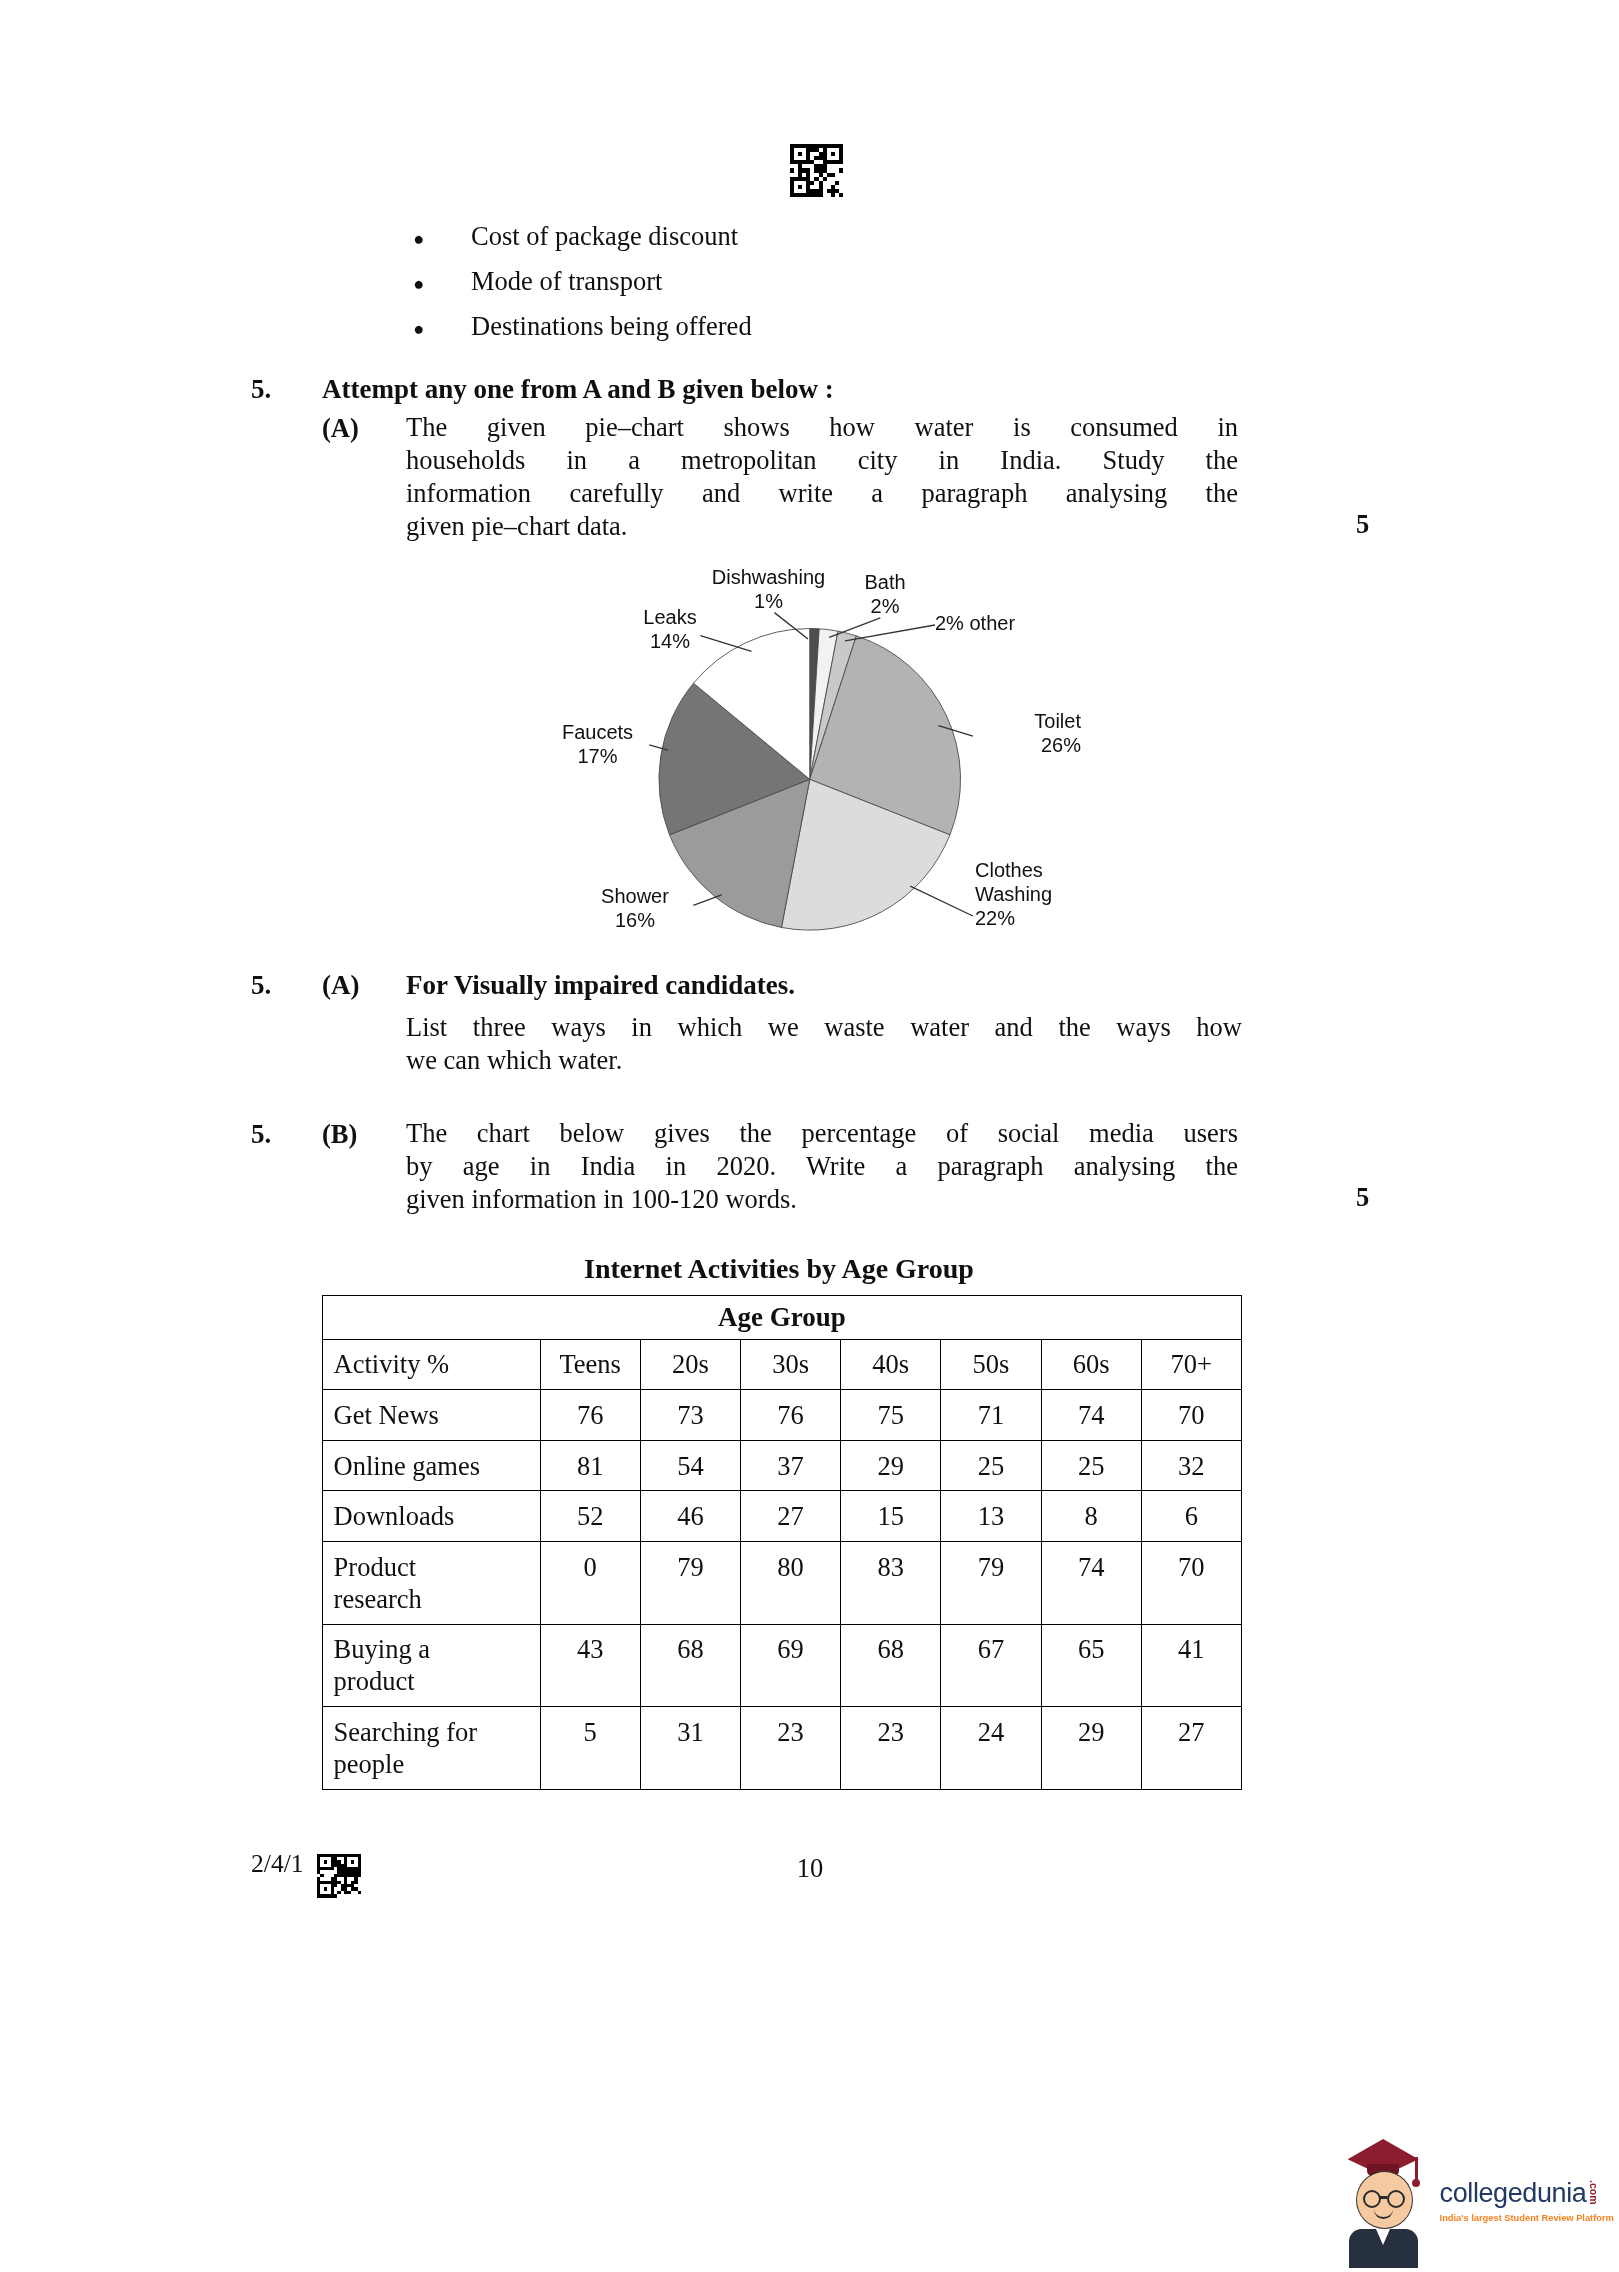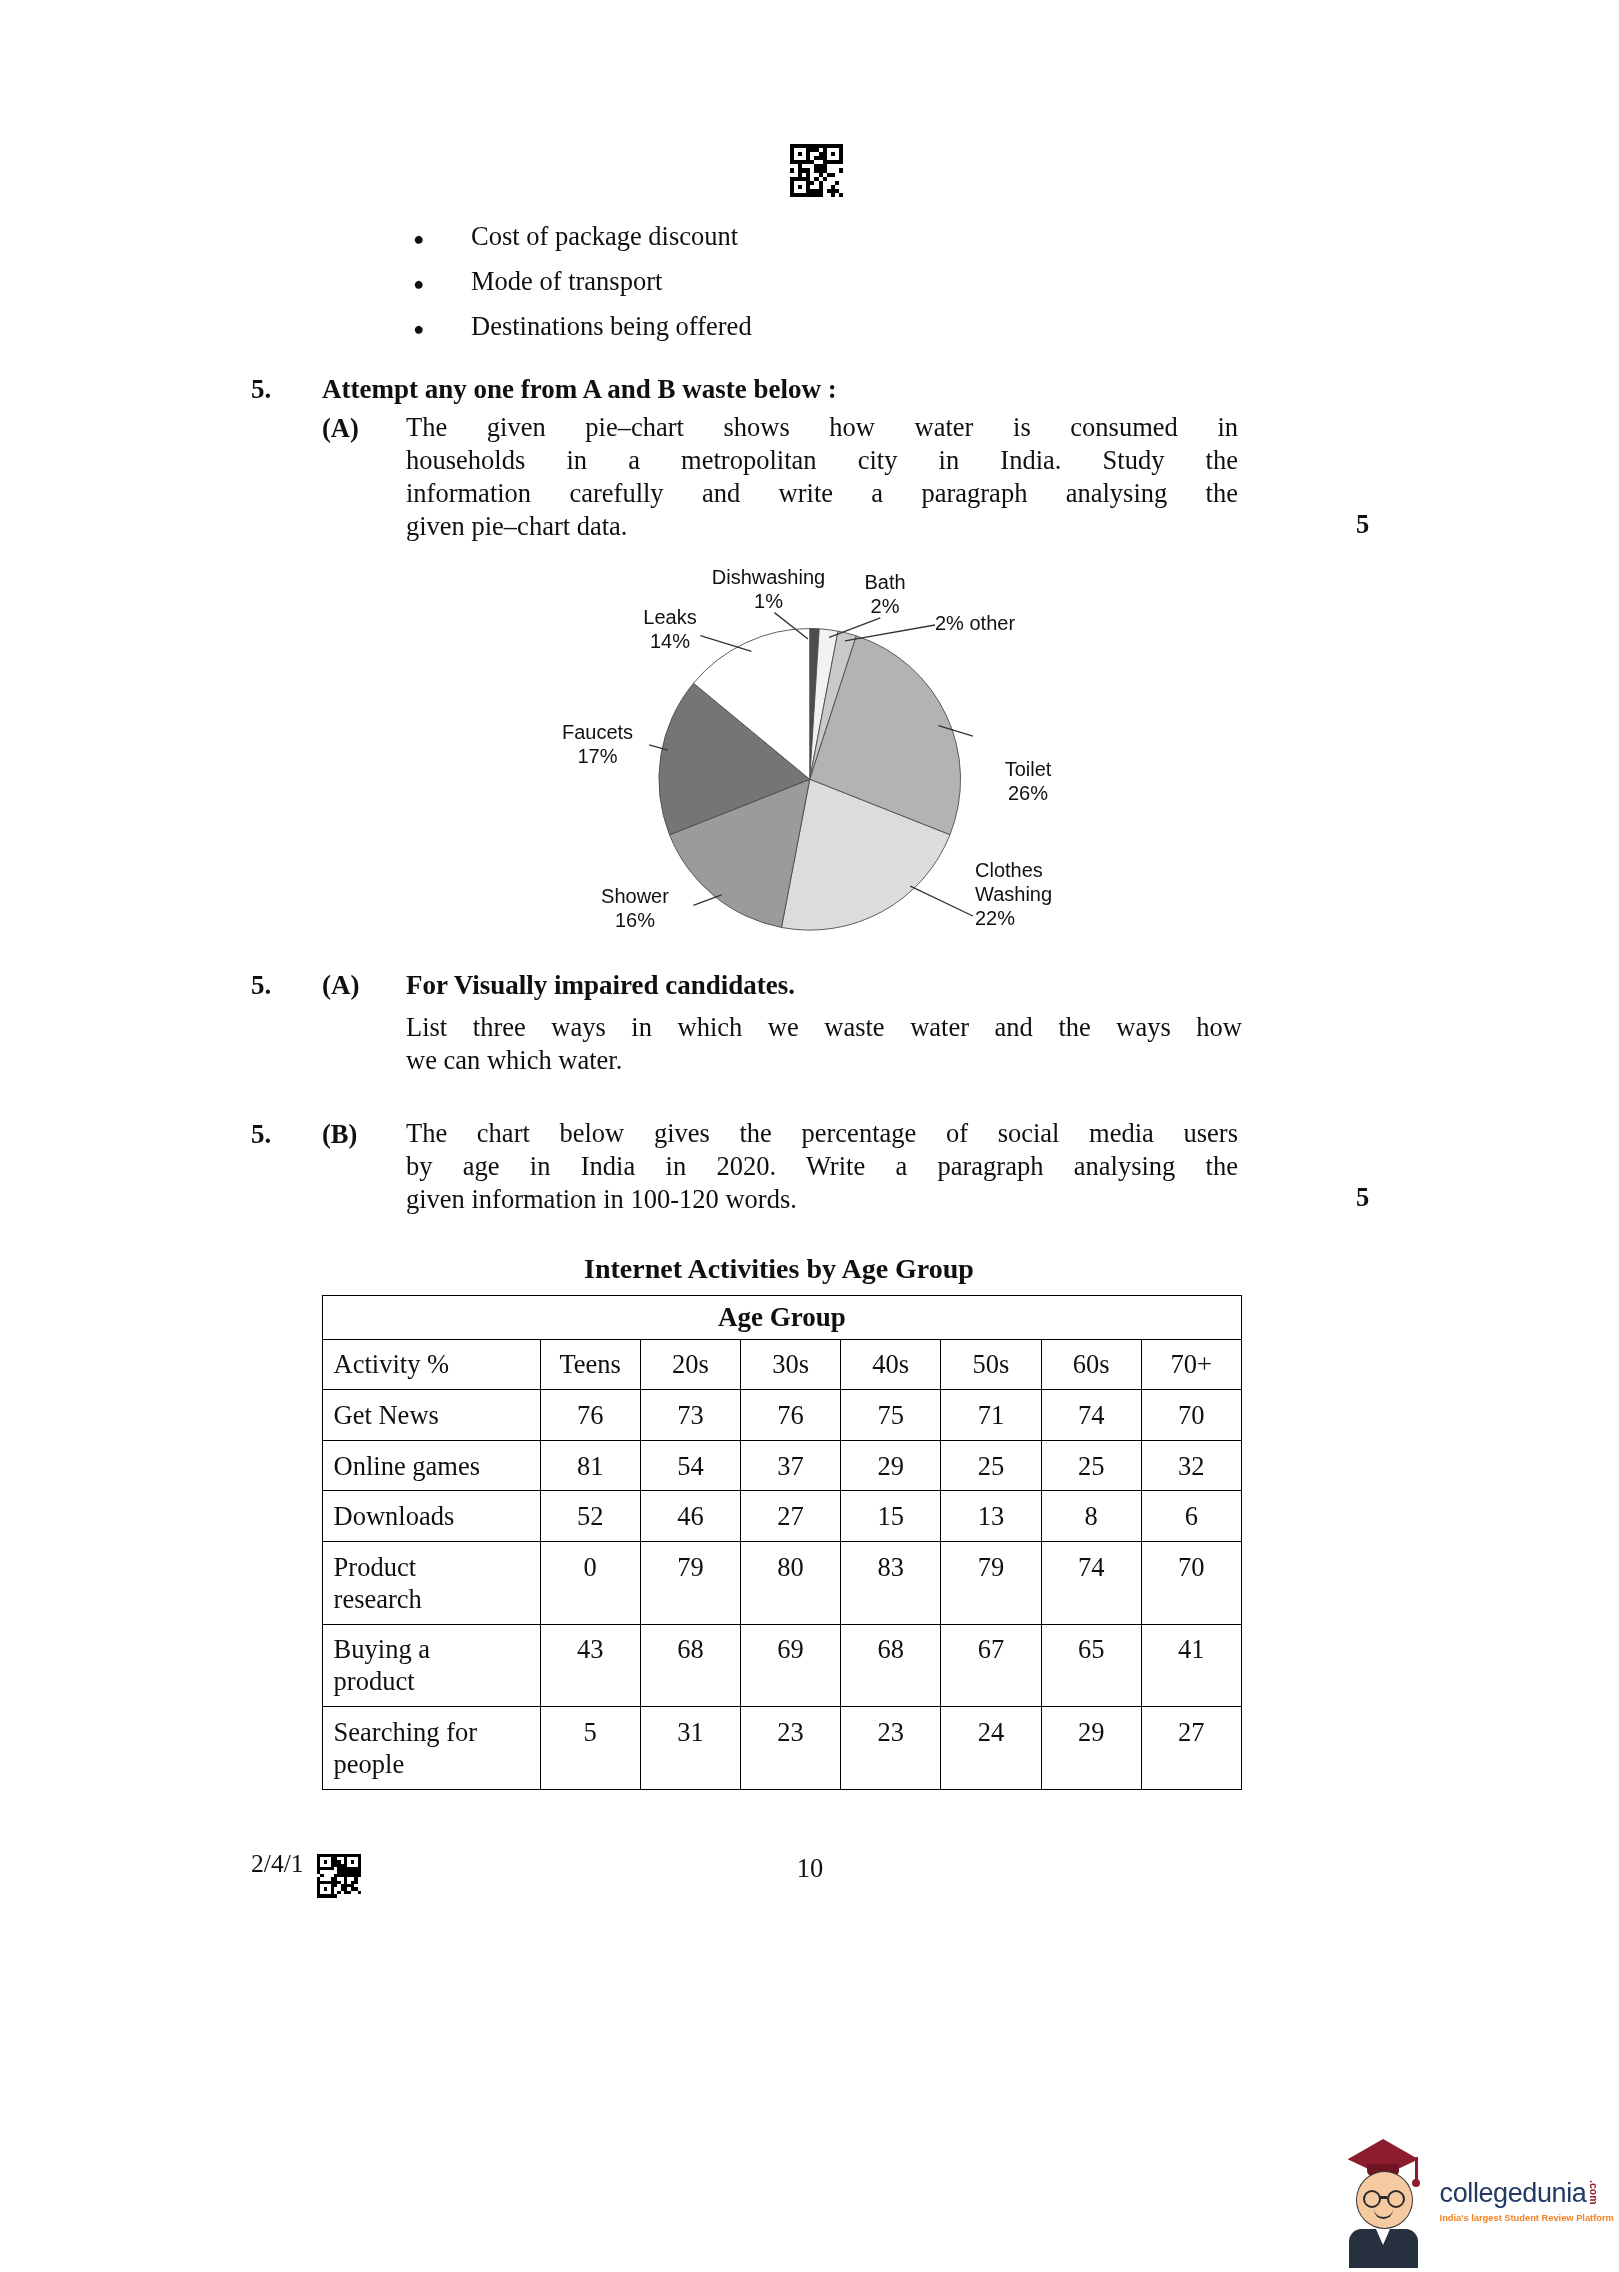--- a/index.html
+++ b/index.html
@@ -27,21 +27,21 @@
   .marks-b{left:1356px;top:1182px;}
 
   
   .chart-area{position:absolute;left:494px;top:563px;width:635px;height:415px;
               font-family:"Liberation Sans",sans-serif;font-size:20px;line-height:24px;color:#111;}
   .chart-area svg{position:absolute;left:0;top:0;}
   .callout{position:absolute;text-align:center;}
   .co-0{left:210px;top:1.8px;width:129px;}
   .co-1{left:360px;top:7px;width:62px;}
   .co-2{left:441px;top:48px;width:132px;text-align:left;}
-  .co-3{left:481px;top:146px;width:106px;text-align:center;margin-top:48px;}
+  .co-3{left:481px;top:146px;width:106px;text-align:right;}
   .co-4{left:481px;top:295px;width:124px;text-align:left;}
   .co-5{left:88px;top:321px;width:106px;}
   .co-6{left:46px;top:157px;width:115px;}
   .co-7{left:132px;top:42px;width:88px;}
   .callout-line{stroke:#333;stroke-width:1.5;}
 
   
   .vi-num{position:absolute;left:251px;top:970px;font-size:27px;font-weight:bold;}
   .vi-label{position:absolute;left:322px;top:970px;font-size:27px;font-weight:bold;}
   .vi-title{position:absolute;left:406px;top:970px;font-size:27px;font-weight:bold;}
@@ -281,21 +281,21 @@
       <span>Mode of transport</span>
     </div>
     <div class="bullet-item">
       <span class="bullet-dot">●</span>
       <span>Destinations being offered</span>
     </div>
   </div>
 
   <div class="q5-header">
     <span class="qnum">5.</span>
-    <span>Attempt any one from A and B waste below :</span>
+    <span>Attempt any one from A and B given below :</span>
   </div>
 
   <div class="qa-label">(A)</div>
   <div class="para">
     <div class="jline">The given pie–chart shows how water is consumed in</div>
     <div class="jline">households in a metropolitan city in India. Study the</div>
     <div class="jline">information carefully and write a paragraph analysing the</div>
     <div>given pie–chart data.</div>
   </div>
   <div class="marks marks-a">5</div>

